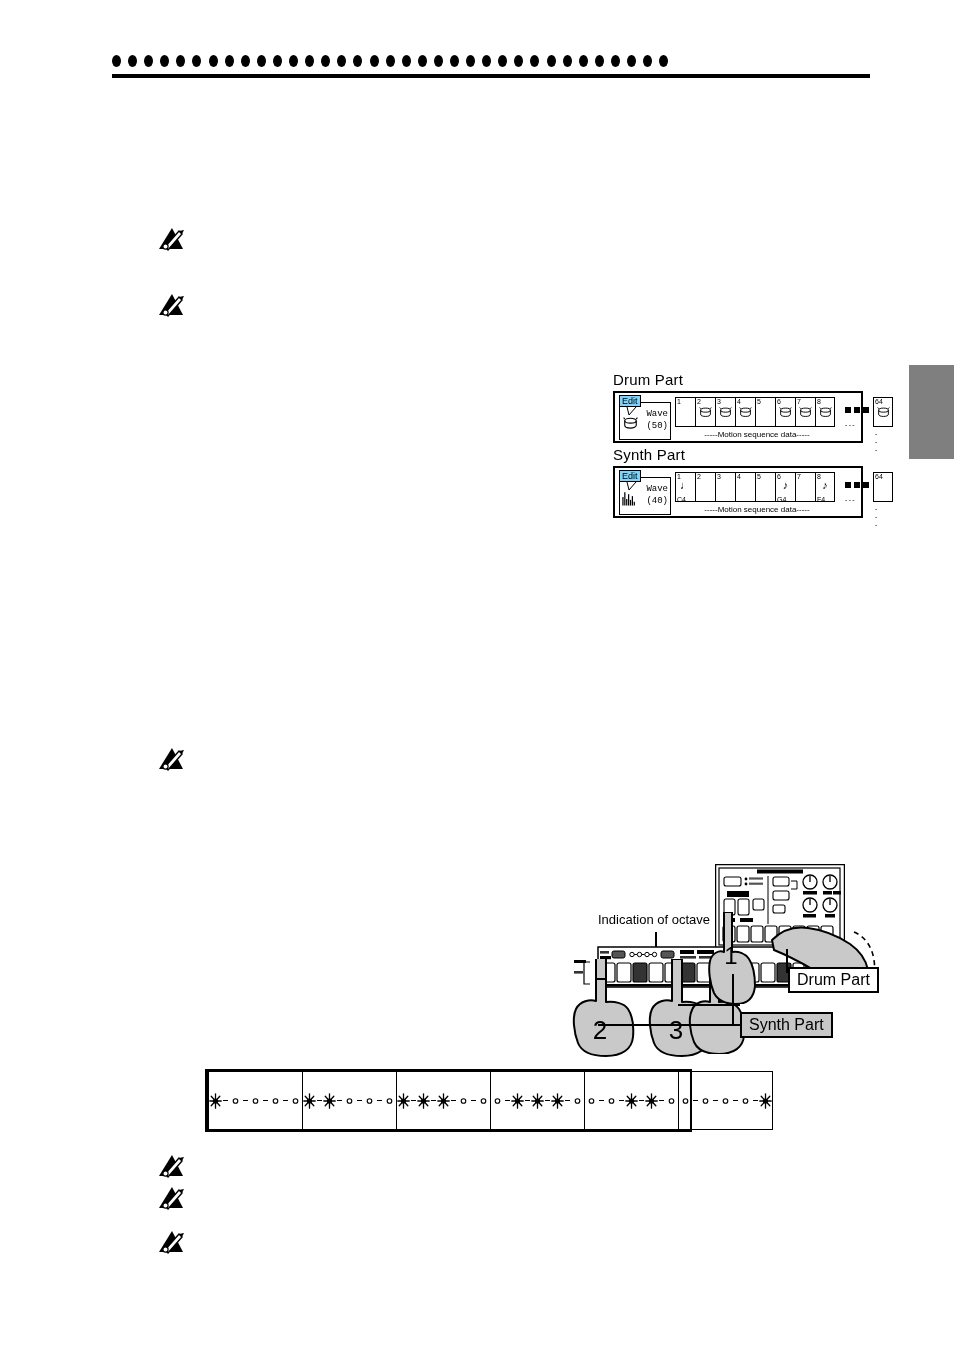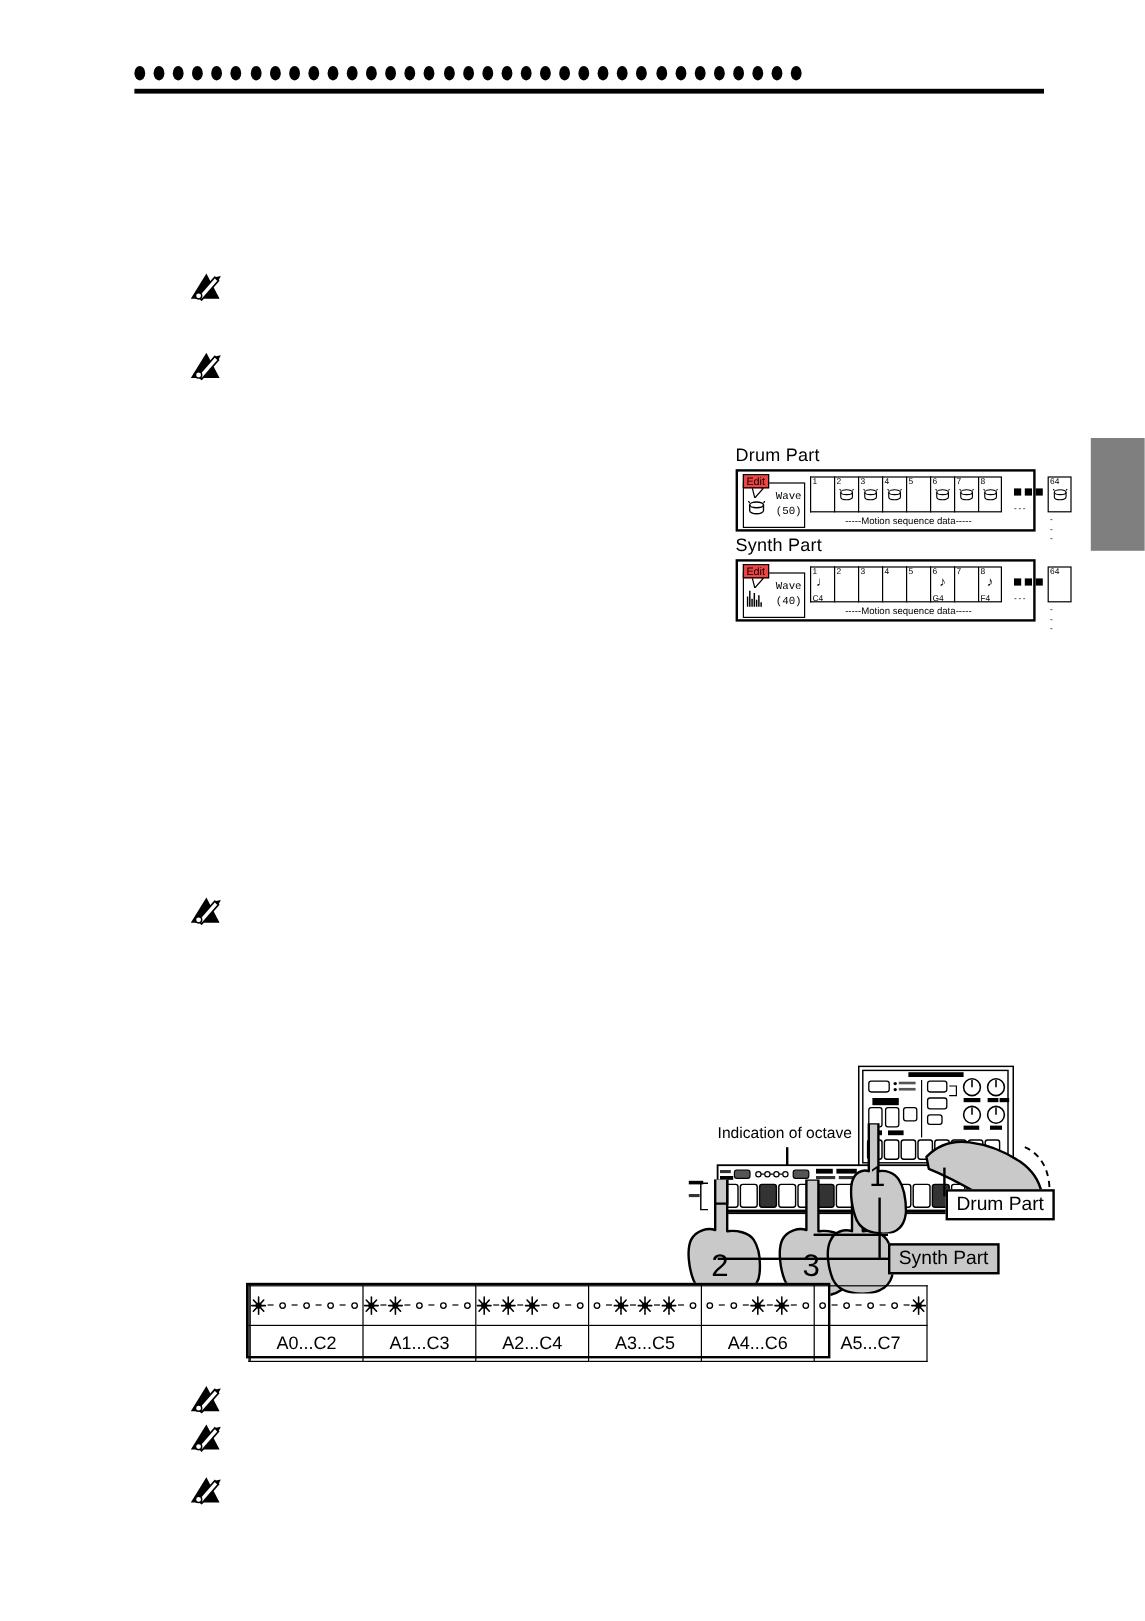--- a/index.html
+++ b/index.html
@@ -80,21 +80,21 @@
     height: 100%;
   }
   .edit-tag {
     position: absolute;
     left: 4px;
     top: 2px;
     border: 1px solid #000;
     font-size: 9px;
     line-height: 10px;
     padding: 0 2px;
-    background: #ef4444;
+    background: #7dd3fc;
     z-index: 3;
   }
   .wave-cell {
     position: absolute;
     left: 4px;
     top: 9px;
     width: 52px;
     height: 38px;
     border: 1px solid #000;
     background: #fff;
@@ -185,21 +185,21 @@
   .note-row {
     position: absolute;
     font-size: 7px;
     line-height: 8px;
   }
 
   
   #hw-illustration {
     position: absolute;
     left: 560px;
-    top: 888px;
+    top: 864px;
     width: 345px;
     height: 195px;
   }
   .hw-label {
     position: absolute;
     font-size: 13px;
     white-space: nowrap;
   }
   .callout-box {
     position: absolute;
@@ -983,24 +983,15 @@
                     <line x1="6.5" y1="8" x2="10.8" y2="3.3"></line>
                     <line x1="6.5" y1="8" x2="2.2" y2="12.7"></line>
                     <line x1="6.5" y1="8" x2="10.8" y2="12.7"></line>
                   </g>
                   <circle cx="6.5" cy="8" r="2.6" fill="#000"></circle>
                 </svg>
               </span>
             </div>
           </td>
         </tr>
-      <tr class="names" id="octave-name-row">
-          <td class="lbl-col"></td>
-          <td>A0...C2</td>
-          <td>A1...C3</td>
-          <td>A2...C4</td>
-          <td>A3...C5</td>
-          <td>A4...C6</td>
-          <td>A5...C7</td>
-        </tr>
     </tbody>
   </table>
 </div>
 
 </body></html>

